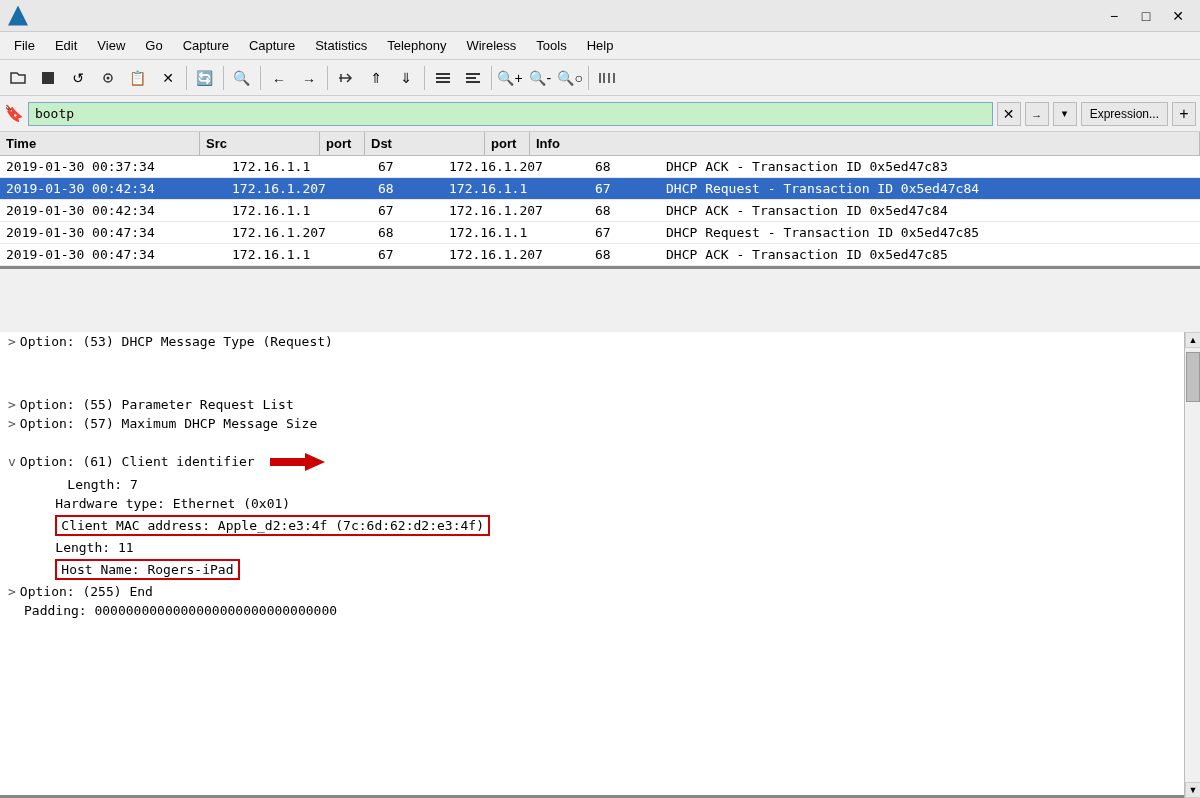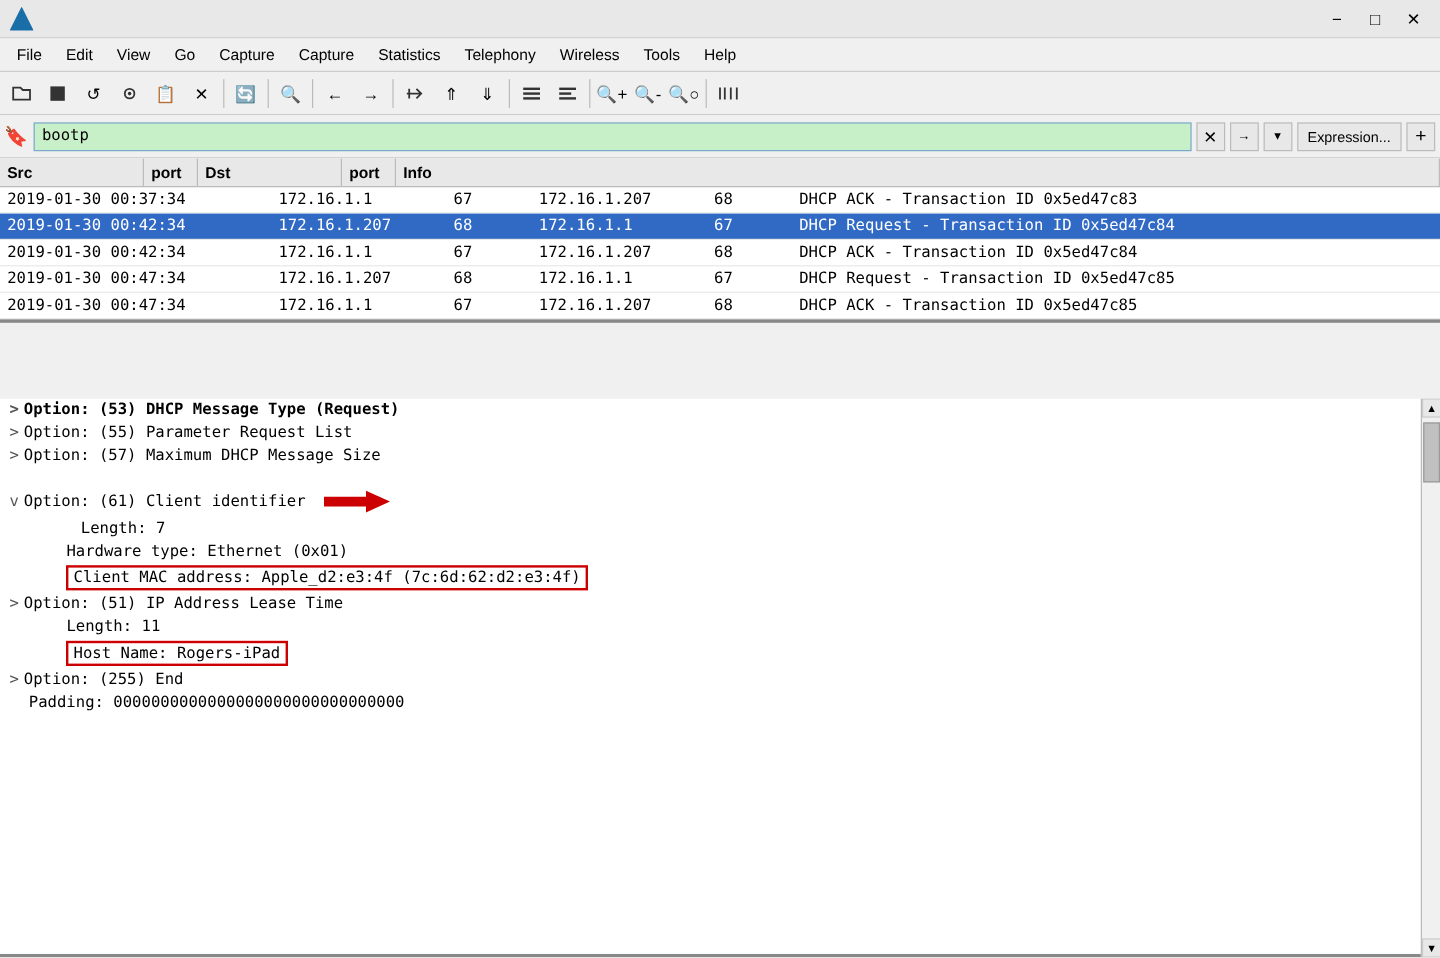--- a/index.html
+++ b/index.html
@@ -294,20 +294,21 @@
   <button class="filter-expr-btn">Expression...</button>
   <button class="filter-plus-btn">+</button>
 </div>
 
 <div class="main-content">
 
   <div class="packet-list-section">
     <div class="packet-list">
 
       <div class="packet-header">
+        <div class="packet-header-cell col-time">Time</div>
         <div class="packet-header-cell col-src">Src</div>
         <div class="packet-header-cell col-sport">port</div>
         <div class="packet-header-cell col-dst">Dst</div>
         <div class="packet-header-cell col-dport">port</div>
         <div class="packet-header-cell col-info">Info</div>
       </div>
 
       <div id="packet-rows">
           <div class="packet-row">
     <div class="packet-cell col-time">2019-01-30 00:37:34</div>
@@ -350,30 +351,29 @@
     <div class="packet-cell col-info">DHCP ACK    - Transaction ID 0x5ed47c85</div>
   </div>
         </div>
     </div>
   </div>
 
   <div class="packet-detail-section">
     <div class="packet-detail" id="packet-detail" style="height: 100%; overflow-y: scroll; padding-right: 16px;">
 
       <div id="detail-lines">
-          <div style="padding: 2px 8px; white-space: nowrap; cursor: pointer; font-weight: bold;"><span style="color:#555; margin-right:4px;">&gt;</span>Option: (53) DHCP Message Type (Request)</div>
-          <div style="padding: 2px 8px; white-space: nowrap; cursor: pointer;"><span style="color:#555; margin-right:4px;">&gt;</span>Option: (55) Parameter Request List</div>
+          <div style="padding: 2px 8px; white-space: nowrap; cursor: pointer;"><span style="color:#555; margin-right:4px;">&gt;</span>Option: (53) DHCP Message Type (Request)</div>
+          <div style="padding: 2px 8px; white-space: nowrap; cursor: pointer; margin-top: 44px;"><span style="color:#555; margin-right:4px;">&gt;</span>Option: (55) Parameter Request List</div>
           <div style="padding: 2px 8px; white-space: nowrap; cursor: pointer;"><span style="color:#555; margin-right:4px;">&gt;</span>Option: (57) Maximum DHCP Message Size</div>
           <div style="padding: 2px 8px; white-space: nowrap; cursor: pointer; margin-top: 16px;"><span style="color:#555; margin-right:4px;">v</span>Option: (61) Client identifier&nbsp;&nbsp;<svg style="display:inline-block; vertical-align:middle;" width="55" height="22" viewBox="0 0 55 22">
               <polygon points="0,7 35,7 35,2 55,11 35,20 35,15 0,15" fill="#cc0000"></polygon>
             </svg></div>
           <div style="padding: 2px 20px; white-space: nowrap; cursor: pointer;">&nbsp;&nbsp;&nbsp;&nbsp;<span style="margin-right:16px;"></span>Length: 7</div>
           <div style="padding: 2px 8px; white-space: nowrap; cursor: pointer;">&nbsp;&nbsp;&nbsp;&nbsp;<span style="margin-right:16px;"></span>Hardware type: Ethernet (0x01)</div>
           <div style="padding: 2px 8px; white-space: nowrap; cursor: pointer;">&nbsp;&nbsp;&nbsp;&nbsp;<span style="margin-right:16px;"></span><span style="border:2px solid #cc0000; padding: 1px 4px; display:inline-block;">Client MAC address: Apple_d2:e3:4f (7c:6d:62:d2:e3:4f)</span></div>
-          <div style="padding: 2px 8px; white-space: nowrap; cursor: pointer;"><span style="color:#555; margin-right:4px;">&gt;</span>Option: (51) IP Address Lease Time</div>
           <div style="padding: 2px 8px; white-space: nowrap; cursor: pointer;">&nbsp;&nbsp;&nbsp;&nbsp;<span style="margin-right:16px;"></span>Length: 11</div>
           <div style="padding: 2px 8px; white-space: nowrap; cursor: pointer;">&nbsp;&nbsp;&nbsp;&nbsp;<span style="margin-right:16px;"></span><span style="border:2px solid #cc0000; padding: 1px 4px; display:inline-block;">Host Name: Rogers-iPad</span></div>
           <div style="padding: 2px 8px; white-space: nowrap; cursor: pointer;"><span style="color:#555; margin-right:4px;">&gt;</span>Option: (255) End</div>
           <div style="padding: 2px 8px; white-space: nowrap; cursor: pointer;"><span style="margin-right:16px;"></span>Padding: 0000000000000000000000000000000</div>
         </div>
     </div>
 
     <div class="scrollbar" style="position:absolute; right:0; top:0; bottom:0; width:16px; background:#f0f0f0; border-left:1px solid #bbb;">
       <div class="scrollbar-up">▲</div>
       <div class="scrollbar-thumb" style="position:absolute; top:20px; width:14px; height:50px; background:#c0c0c0; border:1px solid #999; margin:0 1px;"></div>

